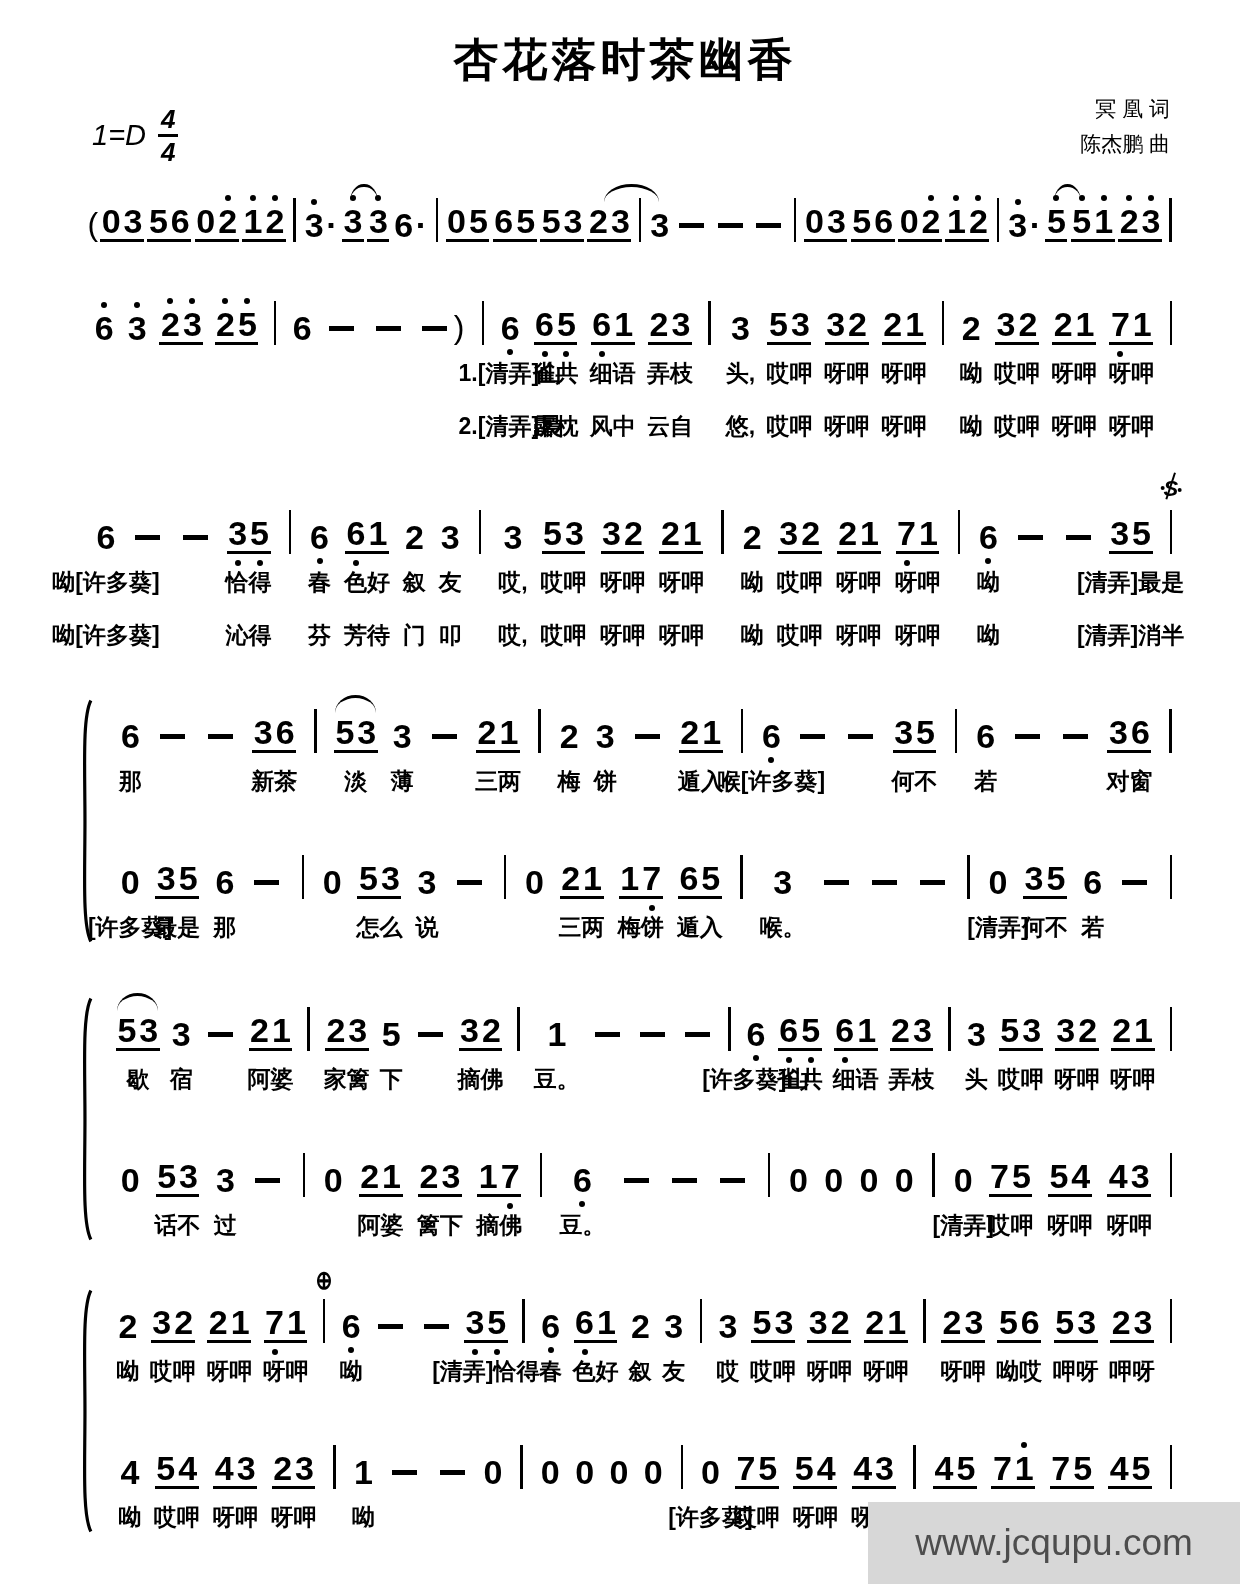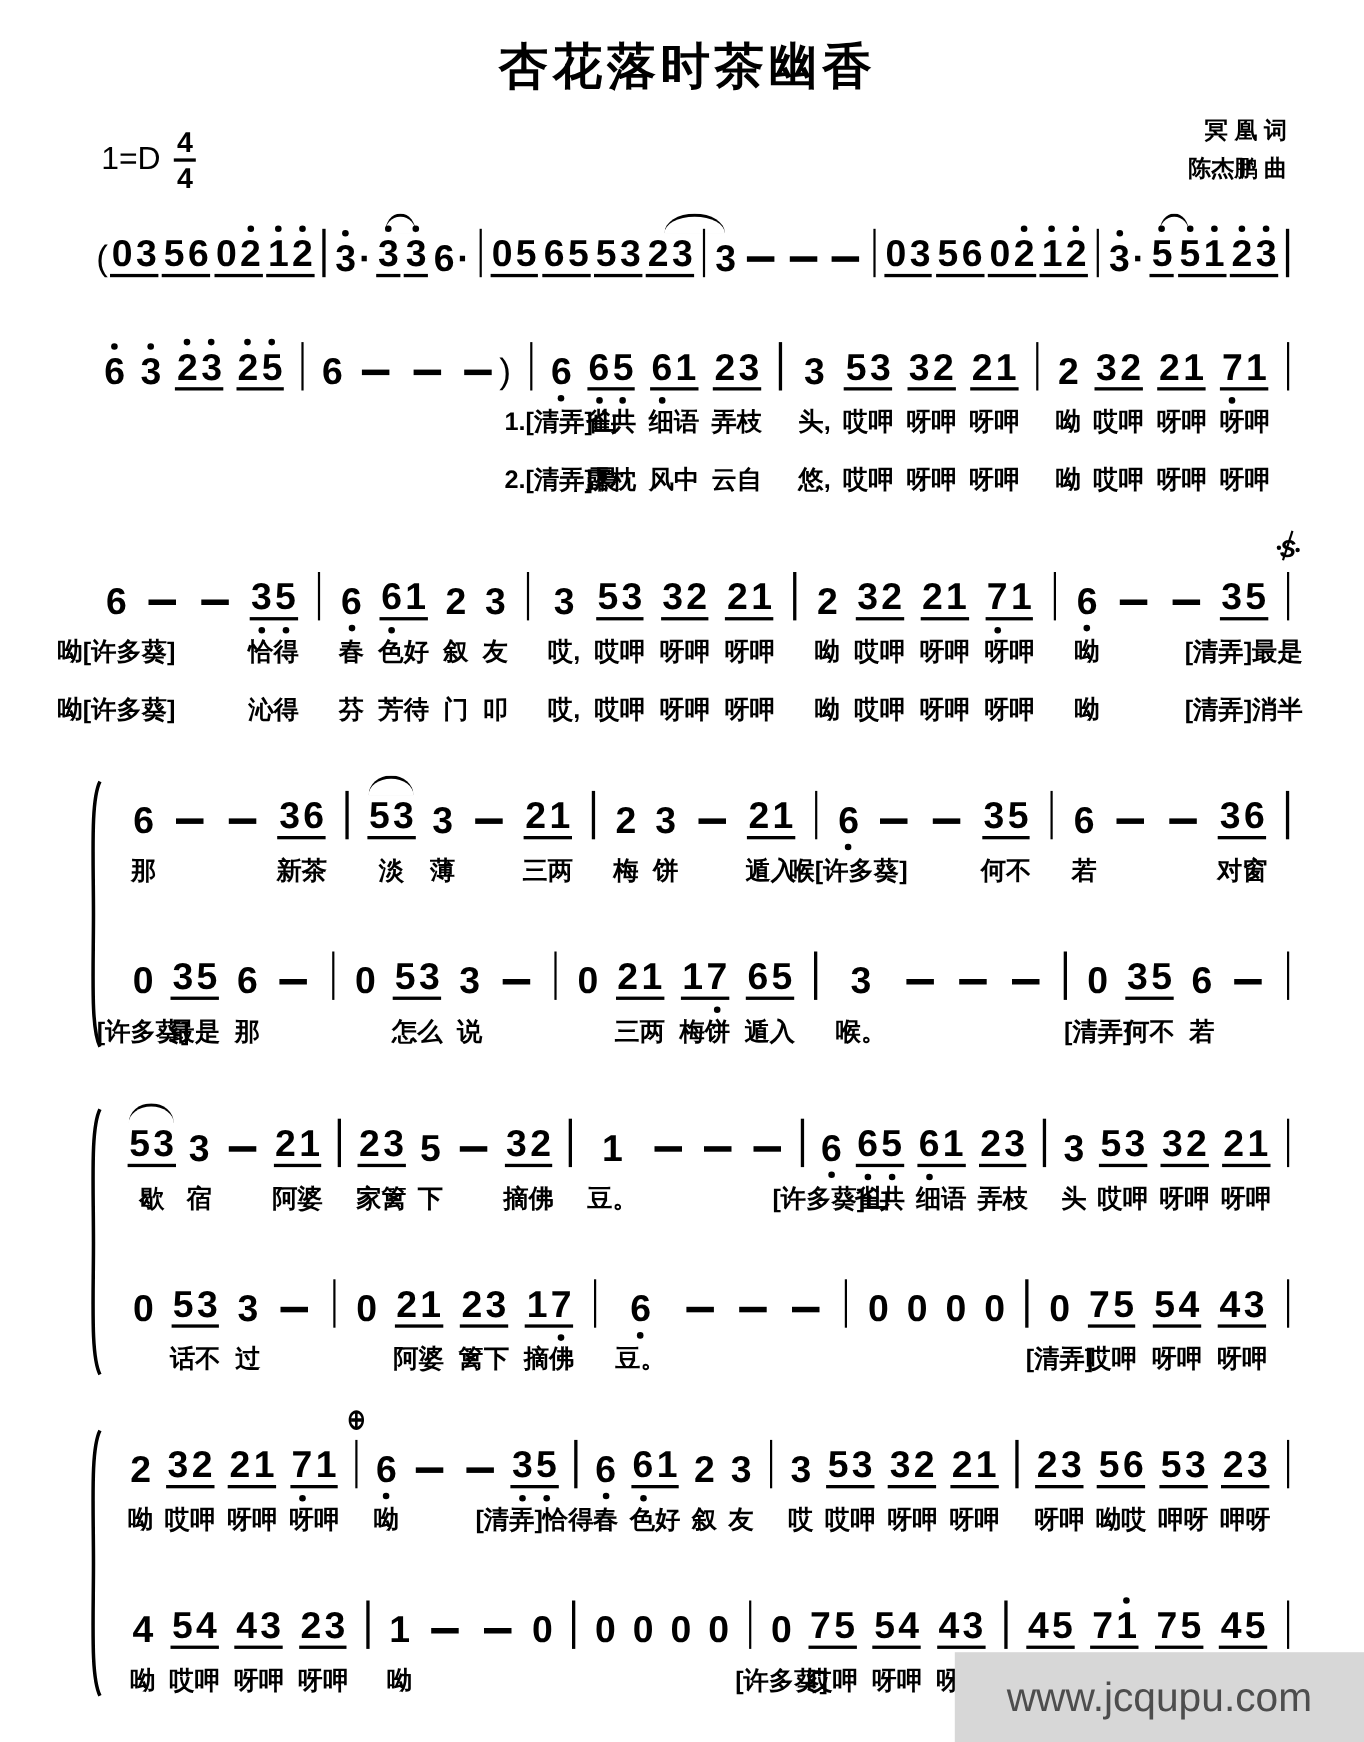--- a/index.html
+++ b/index.html
@@ -1,25 +1,25 @@
 <!DOCTYPE html>
 <html><head>
 <meta charset="utf-8">
 <style>
   html,body{margin:0;padding:0;background:#e8e8e8;}
   .page{width:1240px;height:1584px;background:#ffffff;position:relative;overflow:hidden;
         font-family:"Liberation Sans",sans-serif;color:#000;
         padding:30px 68px 0 78px;box-sizing:border-box;margin:0 auto;}
-  .title{text-align:center;font-size:45px;font-weight:700;letter-spacing:4px;margin:0 0 12px;}
+  .title{text-align:center;font-size:45px;font-weight:700;letter-spacing:4px;margin:0 0 2px;}
   .meta{display:flex;justify-content:space-between;align-items:flex-start;margin-top:2px;}
-  .keysig{display:flex;align-items:center;font-size:29px;font-weight:500;margin-left:14px;margin-top:14px;}
+  .keysig{display:flex;align-items:center;font-size:29px;font-weight:500;margin-left:14px;margin-top:14px;font-style:italic;}
   .ts{display:inline-flex;flex-direction:column;align-items:center;margin-left:12px;font-weight:700;font-size:26px;line-height:1;}
   .ts .num{border-bottom:3px solid #000;padding:0 3px 2px;}
   .ts .den{padding-top:2px;}
-  .credits{text-align:right;font-size:21px;font-weight:700;line-height:1.65;margin-right:2px;}
+  .credits{text-align:right;font-size:21px;font-weight:400;line-height:1.65;margin-right:2px;}
 
   #score{margin-top:4px;}
   .system{display:flex;align-items:stretch;}
   #score .system:nth-child(1){margin-top:22px;}
   #score .system:nth-child(2){margin-top:48px;}
   #score .system:nth-child(3){margin-top:56px;}
   #score .system:nth-child(4){margin-top:46px;}
   #score .system:nth-child(5){margin-top:52px;}
   #score .system:nth-child(6){margin-top:46px;}
   .bracket{width:15px;margin-right:9px;flex:0 0 auto;align-self:stretch;height:auto;}

